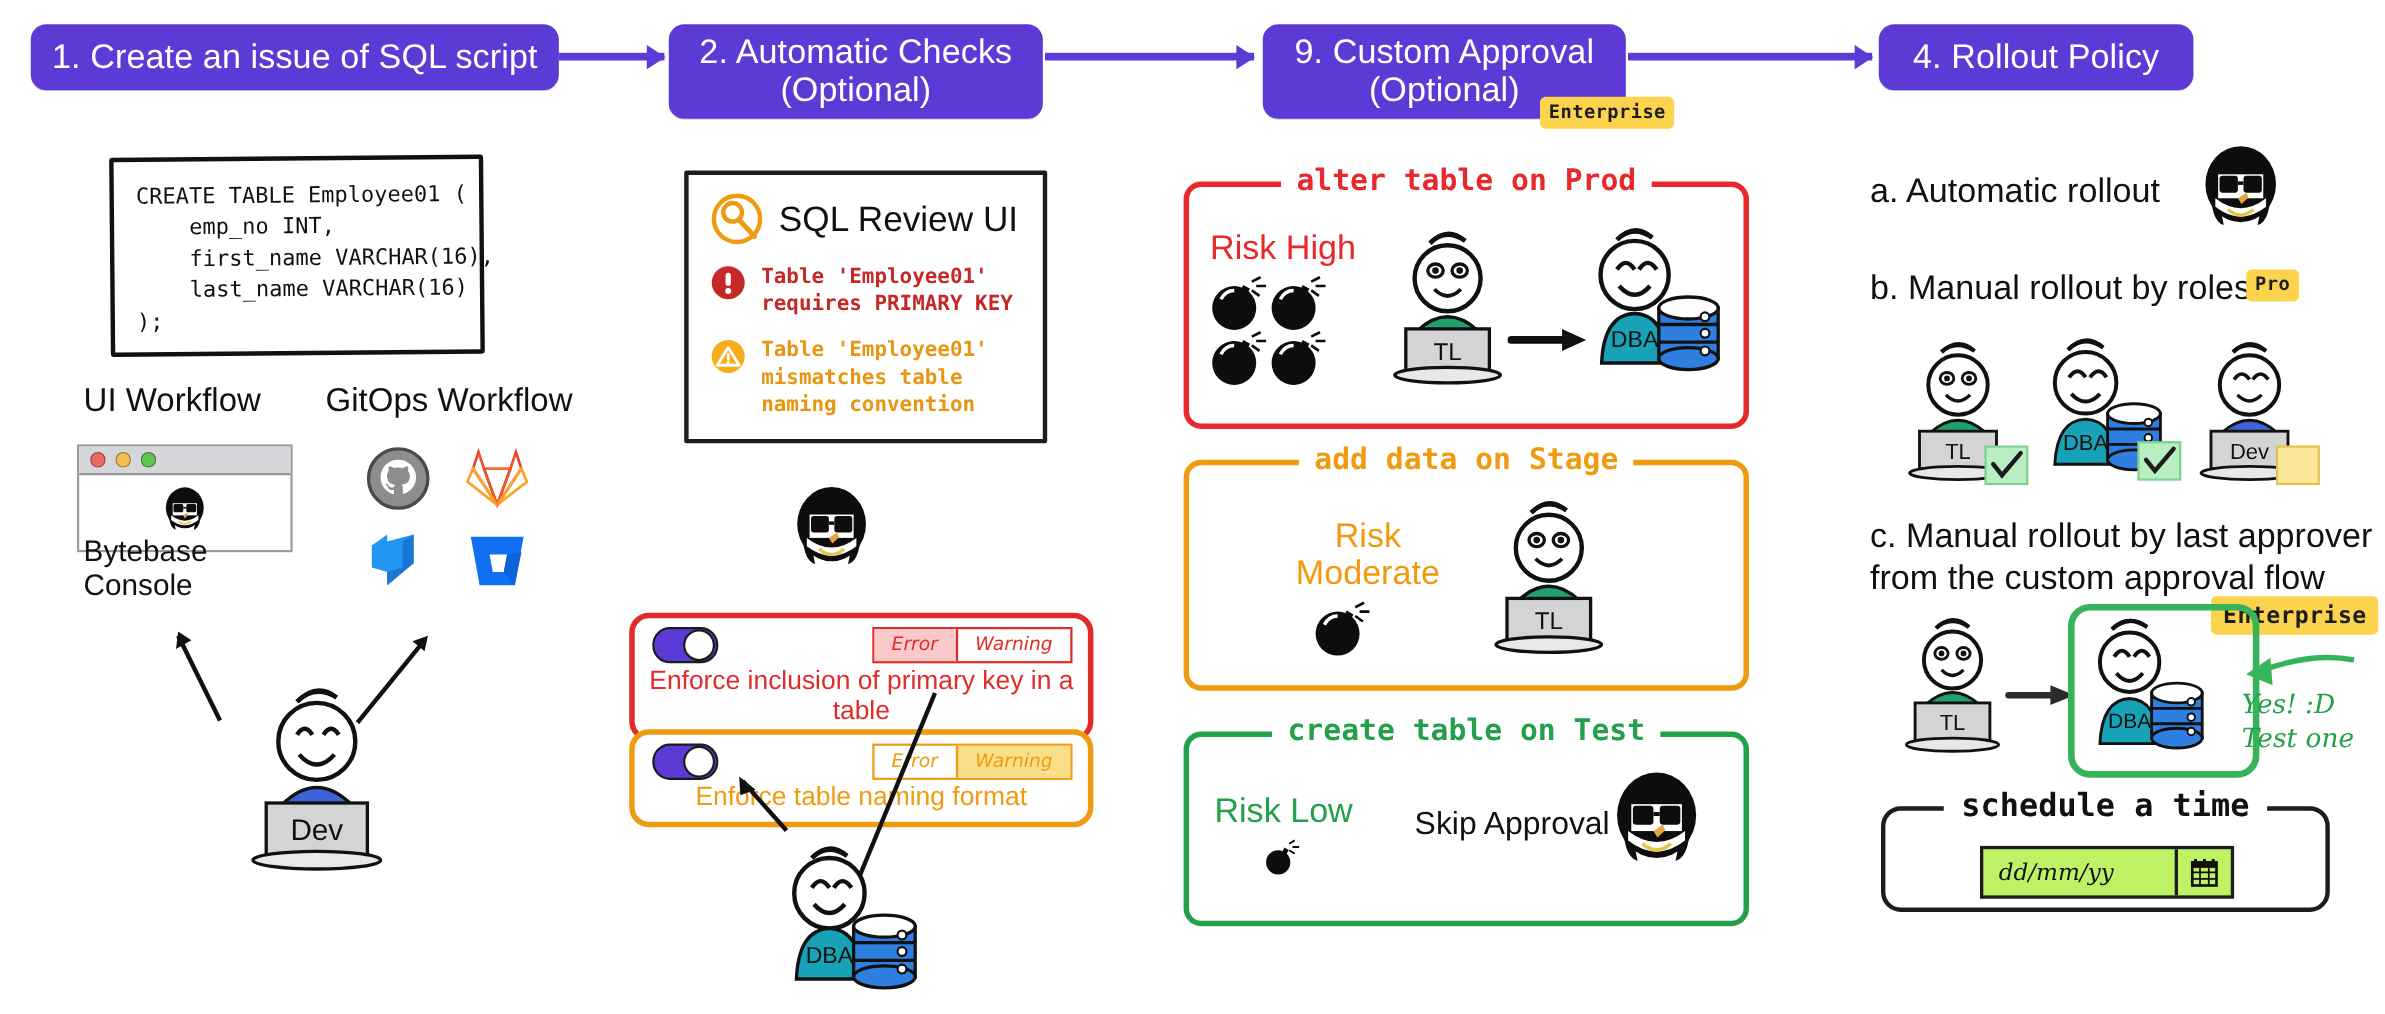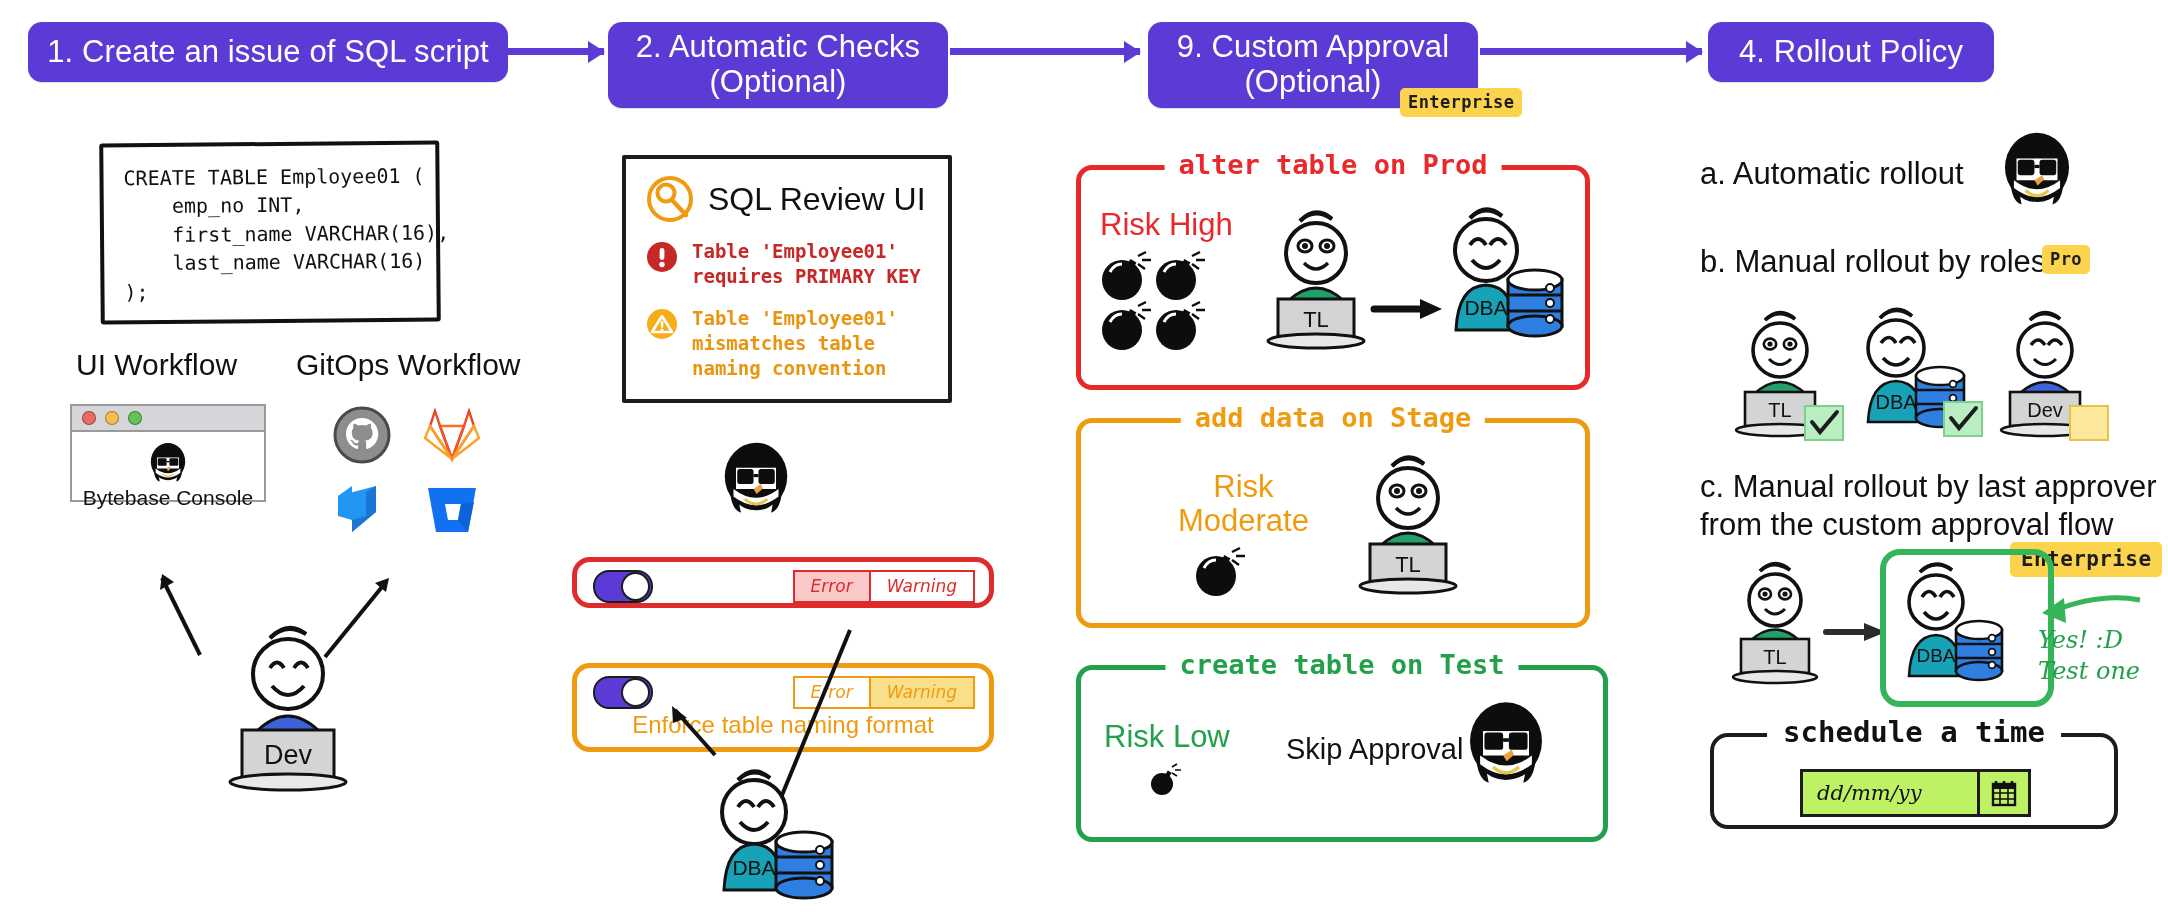--- a/index.html
+++ b/index.html
@@ -37,21 +37,21 @@
   
   .sectitle{position:absolute;font-size:30px;color:#111;white-space:nowrap;}
 
   
   .win{position:absolute;border:2px solid #9a9a9a;background:#fff;}
   .winbar{height:24px;background:#d4d6d9;border-bottom:2px solid #9a9a9a;
       display:flex;align-items:center;gap:9px;padding-left:10px;}
   .dot{width:12px;height:12px;border-radius:50%;border:1px solid rgba(0,0,0,.35);}
   .winbody{display:flex;flex-direction:column;align-items:center;
       justify-content:center;gap:2px;padding:10px 4px 12px;}
-  .wintxt{font-size:21px;color:#111;}
+  .wintxt{font-size:27px;color:#111;}
 
   
   .gitgrid{position:absolute;display:grid;grid-template-columns:74px 74px;
       grid-template-rows:62px 62px;gap:12px 16px;}
   .gicon{width:64px;height:62px;position:relative;}
 
   
   .reviewcard{position:absolute;border:4px solid #1c1c1c;border-radius:2px;
       background:#fff;padding:16px 20px 18px;}
   .rvhead{display:flex;align-items:center;gap:14px;margin-bottom:14px;}
@@ -284,20 +284,21 @@
 <div class="rulebox err" style="left:572px;top:557px;width:412px;">
   <div class="ruletop">
     <div class="toggle">
         <i></i>
       </div>
     <div class="segbar">
       <div class="seg on">Error</div>
       <div class="seg" style="border-left:2px solid #e02b2b;">Warning</div>
     </div>
   </div>
+  <div class="rulelabel">Enforce inclusion of primary key in a table</div>
 </div>
 
 <div class="rulebox warn" style="left:572px;top:663px;width:412px;">
   <div class="ruletop">
     <div class="toggle">
         <i></i>
       </div>
     <div class="segbar">
       <div class="seg">Error</div>
       <div class="seg on" style="border-left:2px solid #ef9b0f;">Warning</div>
@@ -422,21 +423,21 @@
     <circle cx="47" cy="41" r="3" fill="#111"></circle>
   <ellipse cx="69" cy="41" rx="7" ry="6" fill="#fff" stroke="#111" stroke-width="3"></ellipse>
     <circle cx="69" cy="41" r="3" fill="#111"></circle>
   <path d="M46 58 q12 12 24 0" stroke="#111" stroke-width="3.4" fill="none"></path>
   <path d="M30 96 q28 -26 56 0 Z" fill="#22a06b" stroke="#111" stroke-width="3"></path>
   <rect x="20" y="94" width="76" height="38" fill="#d2d4d6" stroke="#111" stroke-width="3"></rect>
   <text x="58" y="122" font-family="Liberation Sans, sans-serif" font-size="22" text-anchor="middle" fill="#111">TL</text>
   <ellipse cx="58" cy="136" rx="48" ry="7" fill="#e6e8ea" stroke="#111" stroke-width="3"></ellipse>
 </svg>
 
-<div class="grp green" style="left:1076px;top:665px;width:504px;height:167px;padding-left:18px;">
+<div class="grp green" style="left:1076px;top:665px;width:504px;height:167px;">
   <div class="grplabel">create table on Test</div>
 </div>
 <div class="risk green" style="left:1104px;top:720px;">Risk Low</div>
 <svg class="abs" width="46" height="42" style="left:1148px;top:762px;">
   <circle cx="14" cy="22" r="11" fill="#0d0d0d"></circle>
     <rect x="18" y="9" width="4.5" height="6" transform="rotate(30 20 12)" fill="#0d0d0d"></rect>
   <path d="M24 5 l5 -3 M27 8 l6 0 M24 11 l5 3" stroke="#0d0d0d" stroke-width="1.7"></path>
 </svg>
 <div class="abs" style="left:1286px;top:733px;font-size:29px;color:#111;">Skip Approval</div>
 <svg class="abs" width="92" height="88" style="left:1460px;top:700px;" viewBox="0 0 64 60">

